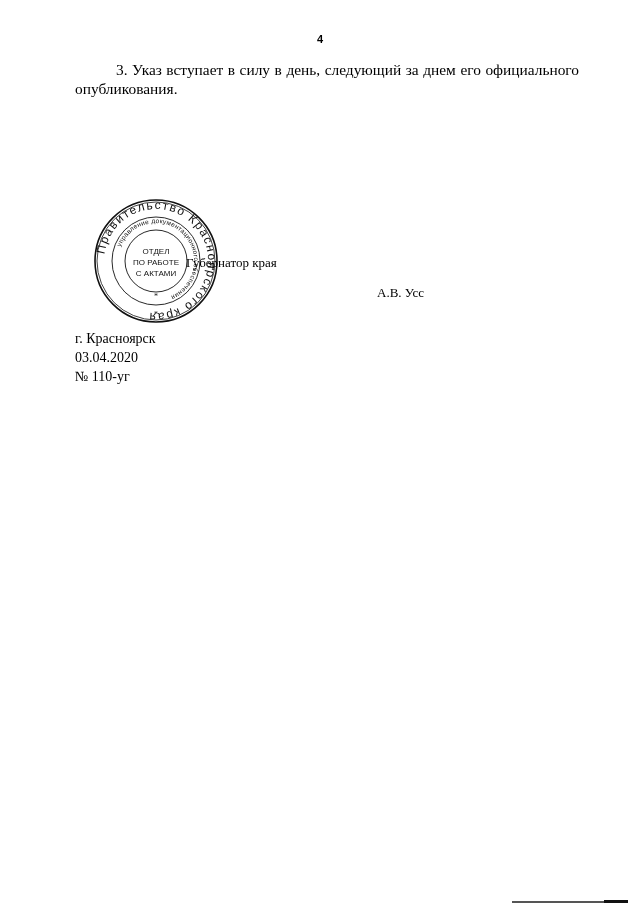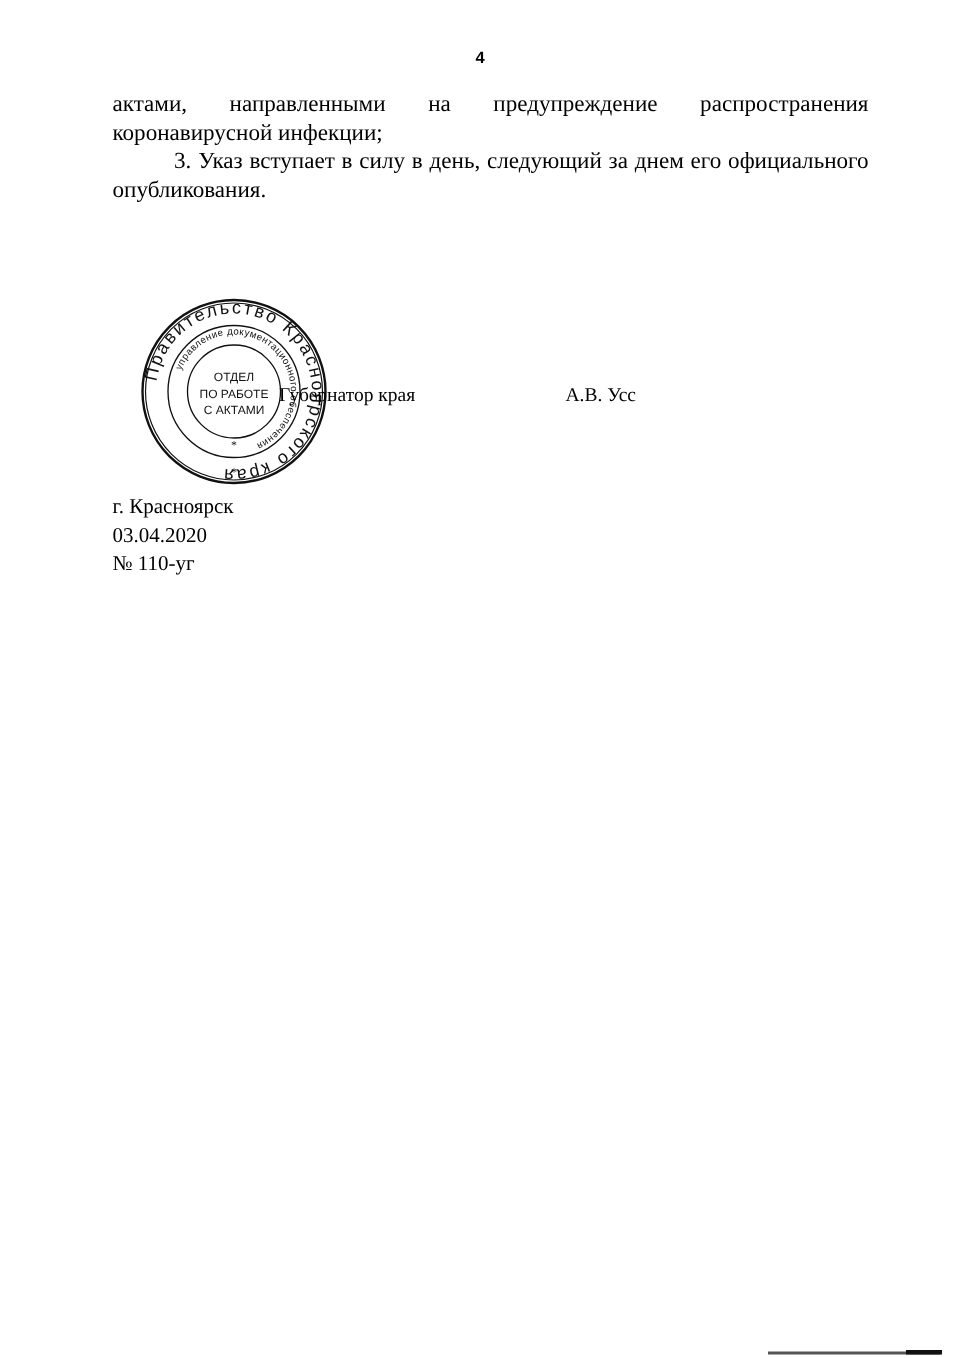--- a/index.html
+++ b/index.html
@@ -5,33 +5,32 @@
   html, body { margin: 0; padding: 0; background: #ffffff; }
   body { width: 640px; height: 905px; position: relative; overflow: hidden;
          font-family: "Liberation Serif", serif; color: #000; }
   .page-num { position: absolute; top: 33px; left: 0; width: 640px; text-align: center;
               font-family: "Liberation Sans", sans-serif; font-weight: bold; font-size: 11px; }
   .body-text { position: absolute; left: 75px; top: 60px; width: 504px; font-size: 15.4px; line-height: 19px; }
   .body-text p { margin: 0; text-align: justify; }
   .indent { text-indent: 41px; }
   .sign-row { position: absolute; top: 253px; font-size: 13px; line-height: 19px; }
   .sign-title { left: 186px; }
-  .sign-name { left: 377px; }
+  .sign-name { left: 377px; margin-top: 30px; }
   .footer { position: absolute; left: 75px; top: 329px; font-size: 14px; line-height: 19px; }
   .stamp { position: absolute; left: 93px; top: 198px; width: 126px; height: 126px; }
   .bottom-line { position: absolute; left: 512px; top: 901px; width: 115px; height: 2px; background: #555; }
   .bottom-line2 { position: absolute; left: 604px; top: 900px; width: 24px; height: 3px; background: #111; }
 </style>
 </head>
 <body>
 
 <div class="page-num">4</div>
 
 <div class="body-text">
-  <p>актами, направленными на предупреждение распространения коронавирусной инфекции;</p>
   <p class="indent">3. Указ вступает в силу в день, следующий за днем его официального опубликования.</p>
 </div>
 
 <div class="stamp">
   <svg width="126" height="126" viewBox="0 0 126 126" xmlns="http://www.w3.org/2000/svg">
     <defs>
       <path id="outerPath" d="M 63,63 m -52,0 a 52,52 0 1,1 104,0 a 52,52 0 1,1 -104,0"></path>
       <path id="innerPath" d="M 63,63 m -38,0 a 38,38 0 1,1 76,0 a 38,38 0 1,1 -76,0"></path>
     </defs>
     <circle cx="63" cy="63" r="61" fill="none" stroke="#111" stroke-width="1.6"></circle>

